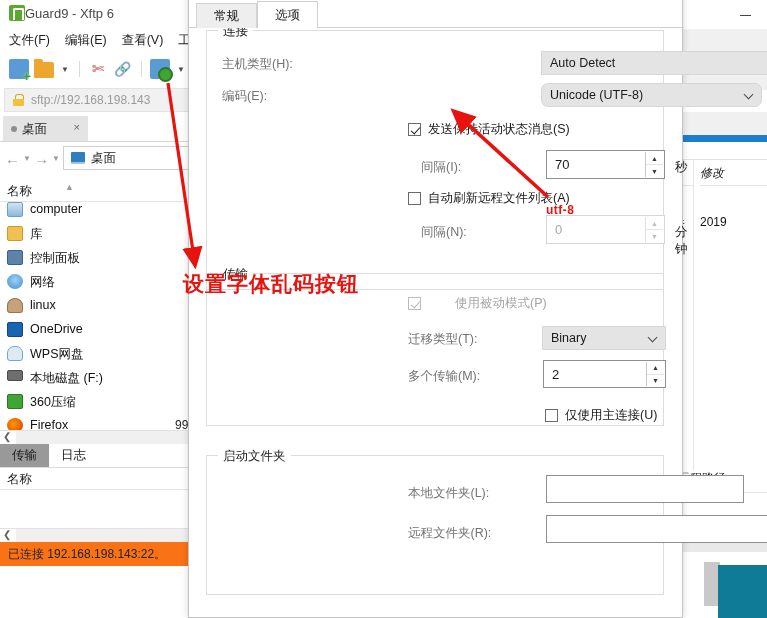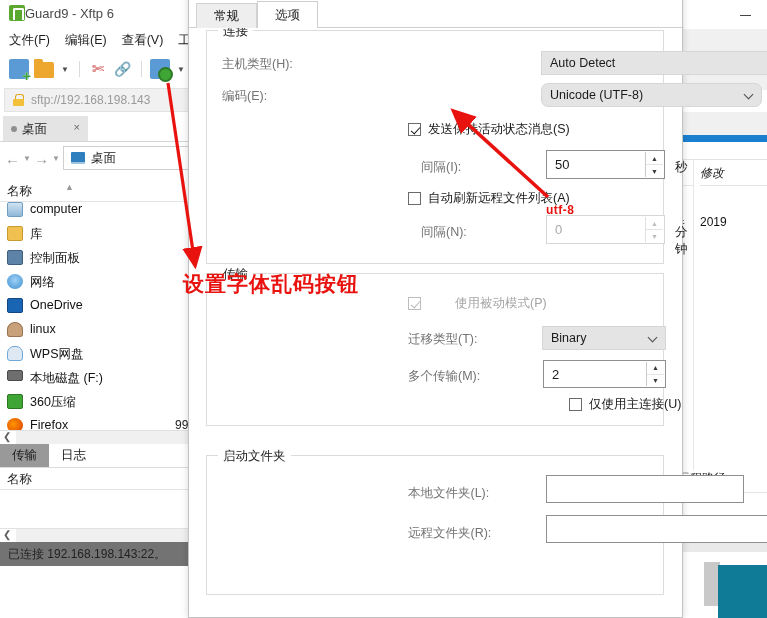--- a/index.html
+++ b/index.html
@@ -253,21 +253,21 @@
   }
   .bottom-body { position: absolute; left: 0; top: 490px; width: 205px; height: 40px; background:#fff; }
   .hscroll-bot {
     position: absolute; left: 0; top: 528px; width: 205px; height: 14px;
     background: #f0f0f0; border-top: 1px solid #e2e2e2;
   }
   .hscroll-bot .thumb { position: absolute; left: 0; top: 0; width: 16px; height: 14px; background: #ffffff; }
   .hscroll-bot .arr { position: absolute; left: 3px; top: 0; font-size: 10px; color: #606060; }
   .statusbar {
     position: absolute; left: 0; top: 542px; width: 205px; height: 24px;
-    background: #737373; font-size: 12px; color: #222;
+    background: #f97316; font-size: 12px; color: #222;
     display: flex; align-items: center; padding-left: 8px;
   }
   .mainwin-rest {
     position: absolute; left: 0; top: 566px; width: 205px; height: 52px; background: #ffffff;
   }
 
   
   .dialog {
     position: absolute; left: 188px; top: -18px; width: 495px; height: 636px;
     background: #ffffff; border: 1px solid #c4c4c4;
@@ -295,21 +295,21 @@
     content:""; position:absolute; left:0; bottom:-1px; width:100%; height:2px; background:#fff;
   }
 
   .groupbox {
     position: absolute; border: 1px solid #dcdcdc;
   }
   .grp-title {
     position: absolute; top: -8px; left: 11px; background: #ffffff;
     padding: 0 5px; font-size: 12.5px; color: #1a1a1a; white-space: nowrap;
   }
-  .grp-conn { left: 17px; top: 47px; width: 458px; height: 234px; }
+  .grp-conn { left: 17px; top: 47px; width: 458px; height: 260px; }
   .grp-tran { left: 17px; top: 290px; width: 458px; height: 153px; }
   .grp-start { left: 17px; top: 472px; width: 458px; height: 140px; }
 
   .fld-label {
     position: absolute; font-size: 12.5px; color: #737373; white-space: nowrap;
   }
   .combo {
     position: absolute; background: #e4e4e4; border: 1px solid #d6d6d6;
     display: flex; align-items: center; padding-left: 8px;
     font-size: 12.5px; color: #1a1a1a;
@@ -474,26 +474,26 @@
       </div>
       <div class="frow">
         <span class="fic fic-panel"></span>
         <span>控制面板</span>
       </div>
       <div class="frow">
         <span class="fic fic-net"></span>
         <span>网络</span>
       </div>
       <div class="frow">
+        <span class="fic fic-user"></span>
+        <span>linux</span>
+      </div>
+      <div class="frow">
         <span class="fic fic-onedrive"></span>
         <span>OneDrive</span>
-      </div>
-      <div class="frow">
-        <span class="fic fic-user"></span>
-        <span>linux</span>
       </div>
       <div class="frow">
         <span class="fic fic-wps"></span>
         <span>WPS网盘</span>
       </div>
       <div class="frow">
         <span class="fic fic-disk"></span>
         <span>本地磁盘 (F:)</span>
       </div>
       <div class="frow">
@@ -557,21 +557,21 @@
       <span class="chev"></span>
     </div>
 
     <div class="cbrow" style="left:219px; top:138px;">
       <span class="cbox checked"></span>
       <span>发送保持活动状态消息(S)</span>
     </div>
 
     <span class="fld-label" style="left:232px; top:176px;">间隔(I):</span>
     <div class="spin" style="left:357px; top:167px; width:119px; height:29px;">
-      <span>50</span>
+      <span>70</span>
       <span class="spin-btns">
         <span class="spin-btn">▲</span>
         <span class="spin-btn">▼</span>
       </span>
     </div>
     <span class="unitlabel" style="left:486px; top:176px;">秒</span>
 
     <div class="cbrow" style="left:219px; top:207px;">
       <span class="cbox"></span>
       <span>自动刷新远程文件列表(A)</span>
@@ -604,21 +604,21 @@
 
     <span class="fld-label" style="left:219px; top:385px;">多个传输(M):</span>
     <div class="spin" style="left:354px; top:377px; width:123px; height:28px;">
       <span>2</span>
       <span class="spin-btns">
         <span class="spin-btn">▲</span>
         <span class="spin-btn">▼</span>
       </span>
     </div>
 
-    <div class="cbrow" style="left:356px; top:413px;margin-left:24px;">
+    <div class="cbrow" style="left:356px; top:424px;">
       <span class="cbox"></span>
       <span>仅使用主连接(U)</span>
     </div>
 
     <div class="groupbox grp-start">
       <span class="grp-title">启动文件夹</span>
     </div>
 
     <span class="fld-label" style="left:219px; top:502px;">本地文件夹(L):</span>
     <div class="textfield" style="left:357px; top:492px; width:198px; height:28px;"></div>

